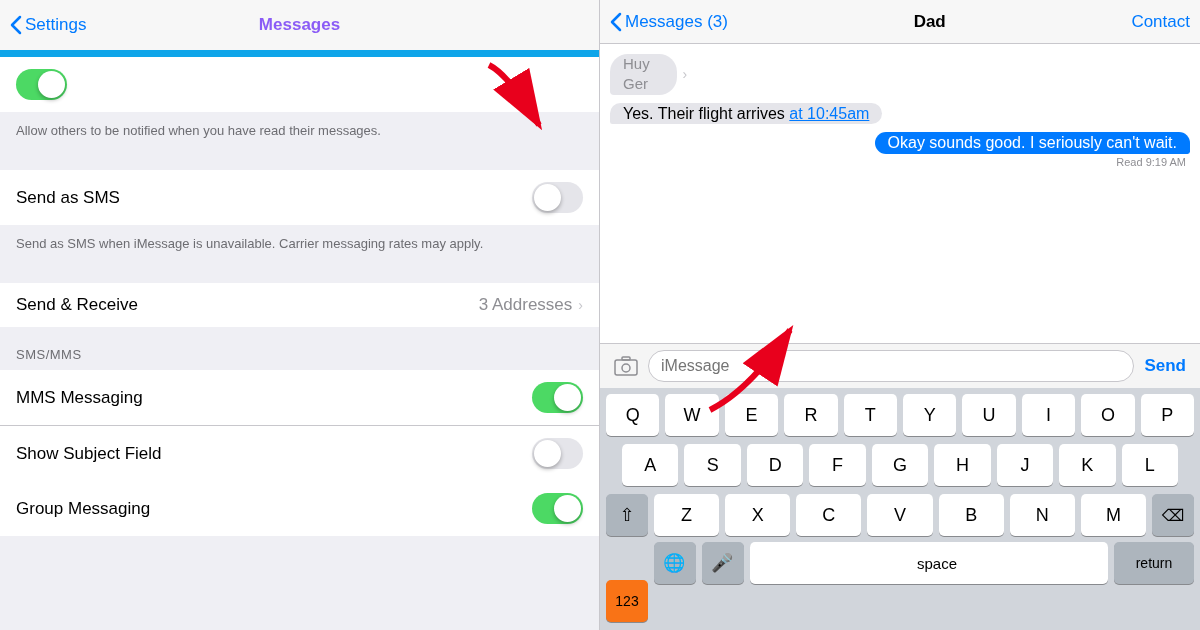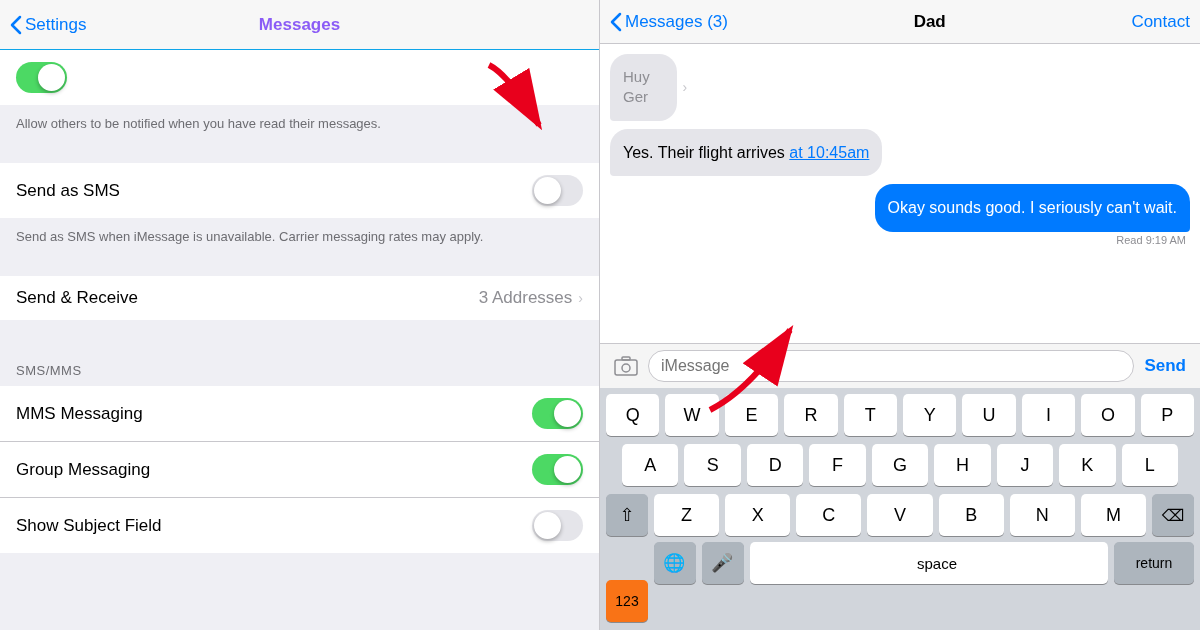--- a/index.html
+++ b/index.html
@@ -18,22 +18,22 @@
       height: 630px;
       background: #efeff4;
       display: flex;
       flex-direction: column;
       overflow: hidden;
       border-right: 1px solid #c8c7cc;
     }
 
     .nav-bar {
       background: rgba(247,247,247,0.95);
-      border-bottom: 1px solid #0ea5e9;
-      height: 50px;
+      border-bottom: 7px solid #0ea5e9;
+      height: 57px;
       display: flex;
       align-items: center;
       justify-content: center;
       position: relative;
       flex-shrink: 0;
     }
 
     .nav-back {
       position: absolute;
       left: 10px;
@@ -92,21 +92,20 @@
       color: #6d6d72;
       line-height: 1.4;
     }
 
     .settings-section-header {
       padding: 20px 16px 8px;
       font-size: 13px;
       color: #6d6d72;
       text-transform: uppercase;
       letter-spacing: 0.5px;
-      margin-top: 23px;
     }
 
     
     .toggle {
       width: 51px;
       height: 31px;
       border-radius: 15.5px;
       position: relative;
       cursor: pointer;
       flex-shrink: 0;
@@ -198,21 +197,21 @@
       overflow-y: auto;
       padding: 10px 10px 5px;
       background: #fff;
       display: flex;
       flex-direction: column;
       gap: 8px;
     }
 
     .bubble {
       max-width: 72%;
-      padding: 13px 13px;
+      padding: 0 13px;
       border-radius: 18px;
       font-size: 16px;
       line-height: 1.35;
       position: relative;
     }
 
     .bubble.received {
       background: #e5e5ea;
       color: #000;
       border-bottom-left-radius: 4px;
@@ -445,30 +444,30 @@
 
     <div class="settings-group">
 
       <div class="settings-row">
         <span class="settings-row-label">MMS Messaging</span>
         <div class="toggle on">
           <div class="toggle-knob"></div>
         </div>
       </div>
 
+      <div class="settings-row" style="border-bottom:none;">
+        <span class="settings-row-label">Show Subject Field</span>
+        <div class="toggle off">
+          <div class="toggle-knob"></div>
+        </div>
+      </div>
+
       <div class="settings-row">
         <span class="settings-row-label">Group Messaging</span>
         <div class="toggle on">
-          <div class="toggle-knob"></div>
-        </div>
-      </div>
-
-      <div class="settings-row" style="border-bottom:none;">
-        <span class="settings-row-label">Show Subject Field</span>
-        <div class="toggle off">
           <div class="toggle-knob"></div>
         </div>
       </div>
     </div>
 
   </div>
 </div>
 
 <div class="messages-panel panel-wrapper">
 

